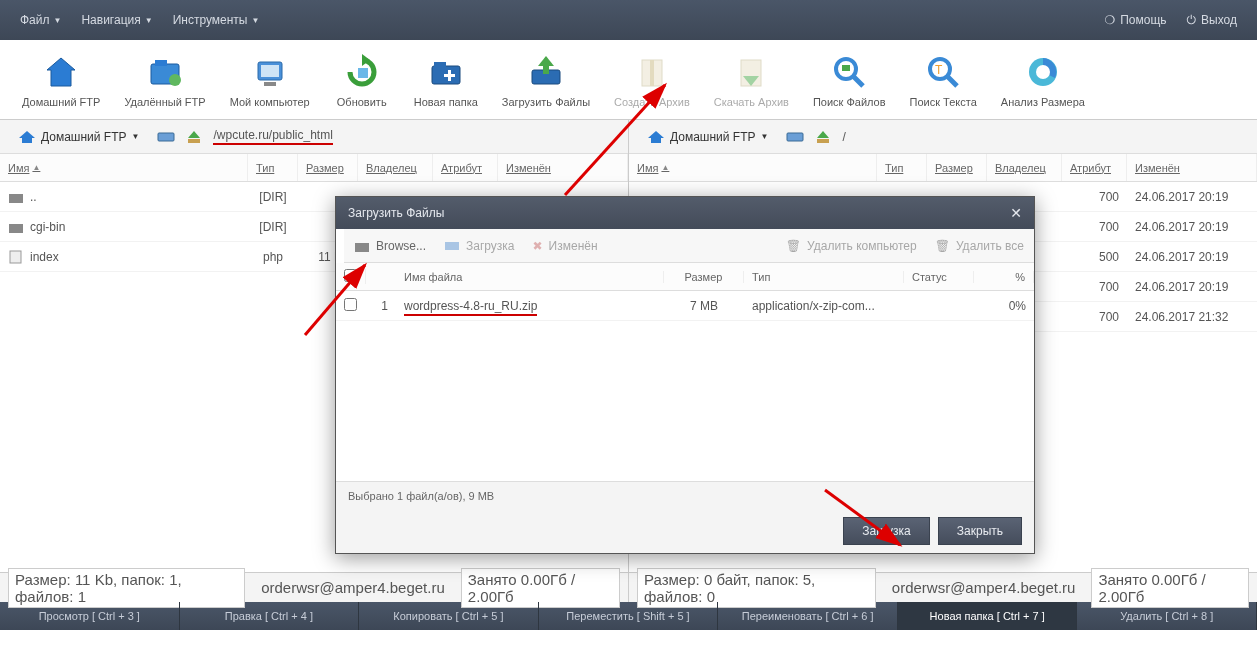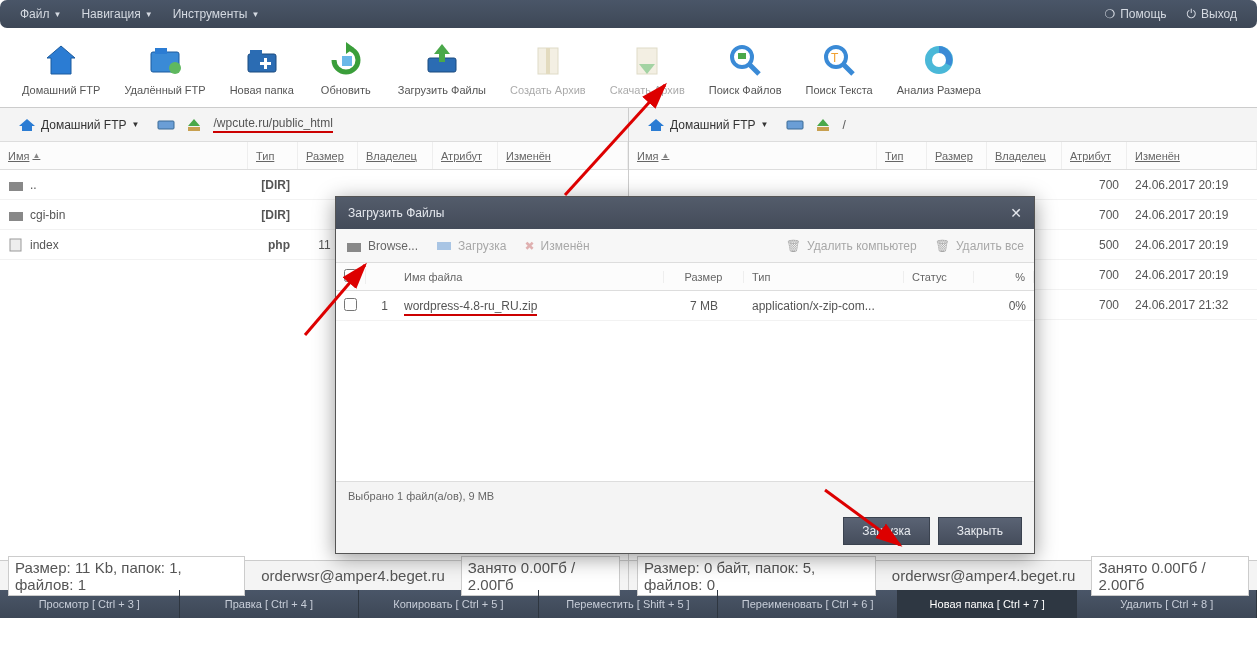--- a/index.html
+++ b/index.html
@@ -1,18 +1,18 @@
 <!DOCTYPE html>
 <html><head>
 <meta charset="utf-8">
 <style>
 * { margin: 0; padding: 0; box-sizing: border-box; font-family: Arial, sans-serif; }
 body { width: 1257px; height: 652px; background: #fff; overflow: hidden; font-size: 12px; color: #333; position: relative; }
 
-.menubar { height: 28px; background: linear-gradient(#4a5668, #3d4756); display: flex; align-items: center; padding: 0 10px; color: #d5dae2; border-radius: 7px; }
+.menubar { height: 40px; background: linear-gradient(#4a5668, #3d4756); display: flex; align-items: center; padding: 0 10px; color: #d5dae2; }
 .menubar .menu-item { padding: 4px 10px; cursor: pointer; display: flex; align-items: center; gap: 4px; }
 .menubar .menu-item .arrow { font-size: 8px; }
 .menubar .spacer { flex: 1; }
 .menubar .right-item { display: flex; align-items: center; gap: 5px; padding: 4px 10px; cursor: pointer; }
 
 .toolbar { height: 80px; background: #fff; border-bottom: 1px solid #ccc; display: flex; align-items: center; padding: 5px 10px; gap: 0; }
 .toolbar .tbtn { display: flex; flex-direction: column; align-items: center; justify-content: center; padding: 4px 12px; cursor: pointer; min-width: 80px; }
 .toolbar .tbtn.disabled { opacity: 0.5; }
 .toolbar .tbtn .ticon { width: 40px; height: 40px; display: flex; align-items: center; justify-content: center; }
 .toolbar .tbtn .tlabel { font-size: 11px; color: #555; margin-top: 4px; white-space: nowrap; }
@@ -32,40 +32,40 @@
 .col-size { width: 60px; }
 .col-owner { width: 75px; }
 .col-attr { width: 65px; }
 .col-mod { width: 130px; }
 .sort-arrow { font-size: 8px; color: #888; }
 
 .rows { flex: 1; overflow: auto; background: #fff; }
 .row { height: 30px; display: flex; align-items: center; border-bottom: 1px solid #f2f2f2; font-size: 12px; color: #555; }
 .row .rcell { padding: 0 8px; }
 .row .rname { flex: 1; display: flex; align-items: center; gap: 6px; }
-.row .rtype { width: 50px; text-align: right; font-weight: bold; }
+.row .rtype { width: 50px; text-align: center; }
 .row .rsize { width: 60px; text-align: right; }
 .row .rowner { width: 75px; }
 .row .rattr { width: 65px; text-align: right; }
 .row .rmod { width: 130px; }
 .file-ico { width: 16px; height: 14px; display: inline-block; }
 
 .statusbar { height: 30px; background: #f4f4f4; border-top: 1px solid #ccc; display: flex; align-items: center; padding: 0 8px; gap: 10px; font-size: 15px; color: #555; }
 .statusbar .seg { padding: 2px 6px; border: 1px solid #ccc; background: #fff; }
 .statusbar .seg.text { border: none; background: transparent; }
 .statusbar .right { margin-left: auto; }
 
 .bottombar { height: 28px; background: linear-gradient(#4a5668, #3d4756); display: flex; }
 .bottombar .btab { flex: 1; display: flex; align-items: center; justify-content: center; color: #c7cdd8; font-size: 11px; border-right: 1px solid #2e3640; cursor: pointer; }
 .bottombar .btab.active { background: #2e3742; color: #fff; }
 
 .dialog-overlay { position: absolute; left: 335px; top: 196px; width: 700px; background: #fff; border: 1px solid #555; box-shadow: 0 4px 20px rgba(0,0,0,0.4); }
 .dialog-title { height: 32px; background: linear-gradient(#535c6b, #434b59); color: #e5e8ee; display: flex; align-items: center; padding: 0 12px; font-size: 12px; }
 .dialog-title .dclose { margin-left: auto; cursor: pointer; font-size: 14px; }
-.dialog-toolbar { height: 34px; background: #f7f7f7; border-bottom: 1px solid #ddd; display: flex; align-items: center; padding: 0 10px; gap: 18px; }
+.dialog-toolbar { height: 34px; background: #f7f7f7; border-bottom: 1px solid #ddd; display: flex; align-items: center; padding: 0 10px; gap: 18px; margin-left: 8px; }
 .dialog-toolbar .dbtn { display: flex; align-items: center; gap: 6px; color: #666; font-size: 12px; cursor: pointer; }
 .dialog-toolbar .dbtn.disabled { opacity: 0.55; }
 .dialog-toolbar .dspacer { flex: 1; }
 .dialog-headers { height: 28px; background: #fcfcfc; border-bottom: 1px solid #ddd; display: flex; align-items: center; font-size: 11px; color: #666; }
 .dialog-headers .dhcol { padding: 0 8px; border-right: 1px solid #eee; }
 .dcol-chk { width: 30px; }
 .dcol-num { width: 30px; text-align: right; }
 .dcol-name { flex: 1; }
 .dcol-size { width: 80px; text-align: center; }
 .dcol-type { width: 160px; }
@@ -125,37 +125,47 @@
           <rect x="6" y="12" width="28" height="20" rx="2" fill="#3a8ad6" stroke="#1a5a9e"></rect>
           <rect x="10" y="8" width="12" height="6" fill="#2b7cd3"></rect>
           <circle cx="30" cy="28" r="6" fill="#5fb85f"></circle>
         </svg>
       </div>
       <div class="tlabel">Удалённый FTP</div>
     </div>
   <div class="tbtn">
       <div class="ticon">
         <svg width="40" height="40">
+          <rect x="8" y="10" width="24" height="18" rx="2" fill="#4a90d9" stroke="#2a6aaa"></rect>
+          <rect x="11" y="13" width="18" height="12" fill="#cfe4f6"></rect>
+          <rect x="14" y="30" width="12" height="4" fill="#888"></rect>
+        </svg>
+      </div>
+      <div class="tlabel">Мой компьютер</div>
+    </div>
+  <div class="tbtn">
+      <div class="ticon">
+        <svg width="40" height="40">
+          <path d="M20 8 A12 12 0 1 1 8 20" fill="none" stroke="#3a9e3a" stroke-width="5"></path>
+          <polygon points="20,2 20,14 28,8" fill="#3a9e3a"></polygon>
+          <rect x="16" y="16" width="10" height="10" fill="#6ab8e8"></rect>
+        </svg>
+      </div>
+      <div class="tlabel">Обновить</div>
+    </div>
+  <div class="tbtn">
+      <div class="ticon">
+        <svg width="40" height="40">
           <rect x="6" y="14" width="28" height="18" rx="2" fill="#2b6cb3" stroke="#1a4a7e"></rect>
           <rect x="8" y="10" width="12" height="6" fill="#2b6cb3"></rect>
           <rect x="22" y="18" width="3" height="11" fill="#fff"></rect>
           <rect x="18" y="22" width="11" height="3" fill="#fff"></rect>
         </svg>
       </div>
       <div class="tlabel">Новая папка</div>
-    </div>
-  <div class="tbtn">
-      <div class="ticon">
-        <svg width="40" height="40">
-          <path d="M20 8 A12 12 0 1 1 8 20" fill="none" stroke="#3a9e3a" stroke-width="5"></path>
-          <polygon points="20,2 20,14 28,8" fill="#3a9e3a"></polygon>
-          <rect x="16" y="16" width="10" height="10" fill="#6ab8e8"></rect>
-        </svg>
-      </div>
-      <div class="tlabel">Обновить</div>
     </div>
   <div class="tbtn">
       <div class="ticon">
         <svg width="40" height="40">
           <rect x="6" y="18" width="28" height="14" rx="2" fill="#2b6cb3" stroke="#1a4a7e"></rect>
           <polygon points="20,4 28,14 12,14" fill="#4aa84a"></polygon>
           <rect x="17" y="12" width="6" height="10" fill="#4aa84a"></rect>
         </svg>
       </div>
       <div class="tlabel">Загрузить Файлы</div>

